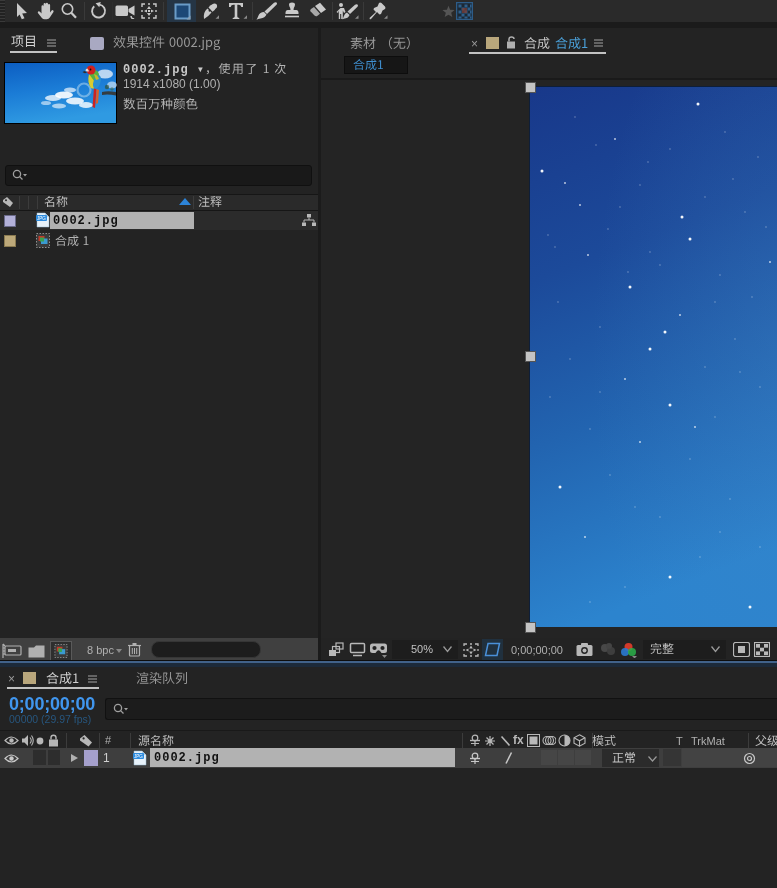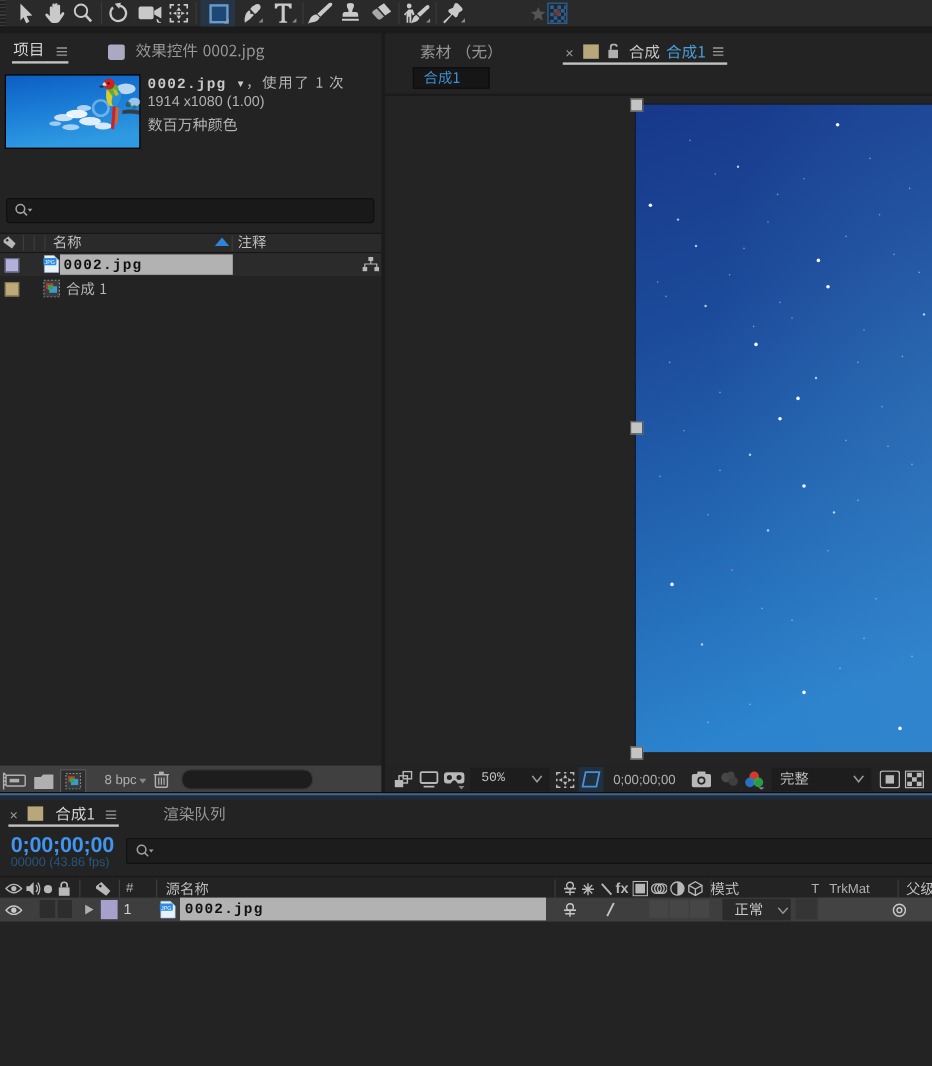--- a/index.html
+++ b/index.html
@@ -479,21 +479,21 @@
     </svg>
 
     <svg class="abs" style="left:48px;top:4px;" width="20" height="16" viewBox="0 0 20 16">
       <path d="M1 4 Q1 1.5 3.5 1.5 L15.5 1.5 Q18 1.5 18 4 L18 8.5 Q18 11 15.5 11 L12.5 11 L11 9 Q9.5 7.5 8 9 L6.5 11 L3.5 11 Q1 11 1 8.5 Z" fill="#b8b8b8"></path>
       <circle cx="5.5" cy="6" r="2.1" fill="#232323"></circle>
       <circle cx="13.5" cy="6" r="2.1" fill="#232323"></circle>
       <path d="M13 13 l5 0 l-2.5 3 z" fill="#888"></path>
     </svg>
 
     <div class="abs" style="left:71px;top:2px;width:66px;height:19px;background:#1d1d1d;"></div>
-    <div class="abs" style="left:80px;top:5px;color:#c0c0c0;font-size:11px;font-family:Liberation Mono, monospace;">50%</div>
+    <div class="abs" style="left:90px;top:5px;color:#c0c0c0;font-size:11px;">50%</div>
     <svg class="abs" style="left:122px;top:8px;" width="9" height="7" viewBox="0 0 9 7">
         <path d="M0.5 0.5 L4.5 5.5 L8.5 0.5" fill="none" stroke="#9a9a9a" stroke-width="1.3"></path>
       </svg>
 
     <svg class="abs" style="left:141px;top:4px;" width="18" height="16" viewBox="0 0 18 16">
       <g stroke="#b8b8b8" stroke-width="1.3" fill="none">
         <path d="M2 4 L2 2 L5 2 M8 2 L10 2 M13 2 L16 2 L16 4 M16 7 L16 9 M16 12 L16 14 L13 14 M10 14 L8 14 M5 14 L2 14 L2 12 M2 9 L2 7"></path>
       </g>
       <path d="M9 3.5 L10.8 6.5 L7.2 6.5 Z M9 12.5 L10.8 9.5 L7.2 9.5 Z M3.5 8 L6.5 6.4 L6.5 9.6 Z M14.5 8 L11.5 6.4 L11.5 9.6 Z" fill="#b8b8b8"></path>
     </svg>
@@ -578,21 +578,21 @@
   <svg class="abs" style="left:136px;top:5px;" width="56" height="17">
       <g fill="#989898" transform="translate(0 10.92) scale(0.013 -0.013)">
         <path transform="translate(0.0 0)" d="M405 584V521H840V584ZM293 12V-57H961V12ZM458 242H787V148H458ZM458 392H787V297H458ZM389 449V89H859V449ZM89 774C147 742 220 692 255 658L302 715C266 749 192 795 135 825ZM38 507C99 476 177 428 215 395L260 454C221 486 141 532 82 560ZM72 -16 138 -63C191 30 254 155 301 260L243 306C191 193 121 62 72 -16ZM565 829C579 798 590 760 597 728H317V559H387V663H866V559H938V728H679C673 762 658 807 641 843Z"></path>
         <path transform="translate(1000.0 0)" d="M44 639C102 620 176 589 215 566L248 623C208 645 134 674 77 690ZM113 783C171 763 246 731 284 707L316 763C277 786 201 816 143 832ZM70 383 124 332C180 388 242 456 296 517L251 564C190 497 120 426 70 383ZM462 397V290H57V223H395C307 126 166 40 36 -2C53 -17 75 -45 86 -64C222 -12 369 88 462 202V-79H538V197C631 85 774 -9 914 -58C925 -38 947 -9 964 6C828 46 688 127 602 223H945V290H538V397ZM515 840C514 800 512 763 508 729H344V661H497C467 531 400 451 269 402C285 390 312 359 321 345C464 409 539 504 572 661H708V482C708 423 714 405 730 392C747 379 772 374 794 374C806 374 839 374 854 374C872 374 896 377 910 383C925 390 937 401 944 421C950 439 953 489 955 533C934 540 905 554 891 568C890 520 889 484 886 468C884 452 878 445 873 442C867 438 856 437 846 437C835 437 818 437 809 437C800 437 793 438 788 441C783 445 781 457 781 478V729H583C587 764 590 801 591 841Z"></path>
         <path transform="translate(2000.0 0)" d="M101 799V-78H172V731H332C309 664 277 576 246 504C323 425 345 357 345 302C345 272 339 245 322 234C312 228 301 226 288 225C272 224 251 225 226 226C239 206 246 175 247 156C271 155 297 155 319 157C340 160 359 166 374 176C404 197 416 240 416 295C416 358 399 430 320 513C356 592 396 689 427 770L374 802L362 799ZM621 839C620 497 626 146 342 -27C363 -41 387 -63 399 -82C551 15 625 162 662 331C700 190 772 17 918 -80C930 -61 952 -38 974 -24C749 118 704 439 689 533C697 633 697 736 698 839Z"></path>
         <path transform="translate(3000.0 0)" d="M642 724V164H716V724ZM848 835V17C848 1 842 -4 826 -4C810 -5 758 -5 703 -3C713 -24 725 -56 728 -76C805 -76 853 -74 882 -63C912 -51 924 -29 924 18V835ZM181 302C232 267 294 218 333 181C265 85 178 17 79 -22C95 -37 115 -66 124 -85C336 10 491 205 541 552L495 566L482 563H257C273 611 287 662 299 714H571V786H61V714H224C189 561 133 419 53 326C70 315 99 290 111 276C158 335 198 409 232 494H459C440 400 411 317 373 247C334 281 273 326 224 357Z"></path>
       </g>
     </svg>
 
   <div class="abs" style="left:9px;top:27px;color:#4096ee;font-size:18px;font-weight:bold;letter-spacing:-0.2px;">0;00;00;00</div>
-  <div class="abs" style="left:9px;top:46px;color:#27567e;font-size:10.5px;">00000 (43.86 fps)</div>
+  <div class="abs" style="left:9px;top:46px;color:#27567e;font-size:10.5px;">00000 (29.97 fps)</div>
 
   <div class="abs" style="left:105px;top:31px;width:672px;height:20px;background:#1c1c1c;border-top:1px solid #111;border-bottom:1px solid #111;border-left:1px solid #111;border-radius:3px 0 0 3px;">
     <svg width="16" height="13" viewBox="0 0 16 13" style="position:absolute;left:7px;top:4px;">
       <circle cx="5" cy="5" r="3.6" fill="none" stroke="#a0a0a0" stroke-width="1.3"></circle>
       <line x1="7.6" y1="7.6" x2="10.5" y2="10.5" stroke="#a0a0a0" stroke-width="1.3"></line>
       <path d="M11 5 l4 0 l-2 2.5 z" fill="#a0a0a0"></path>
     </svg>
   </div>
 
   <div class="abs" style="left:0;top:63px;width:777px;height:19px;background:#232323;border-top:1px solid #191919;border-bottom:1px solid #191919;" id="tlheader">

